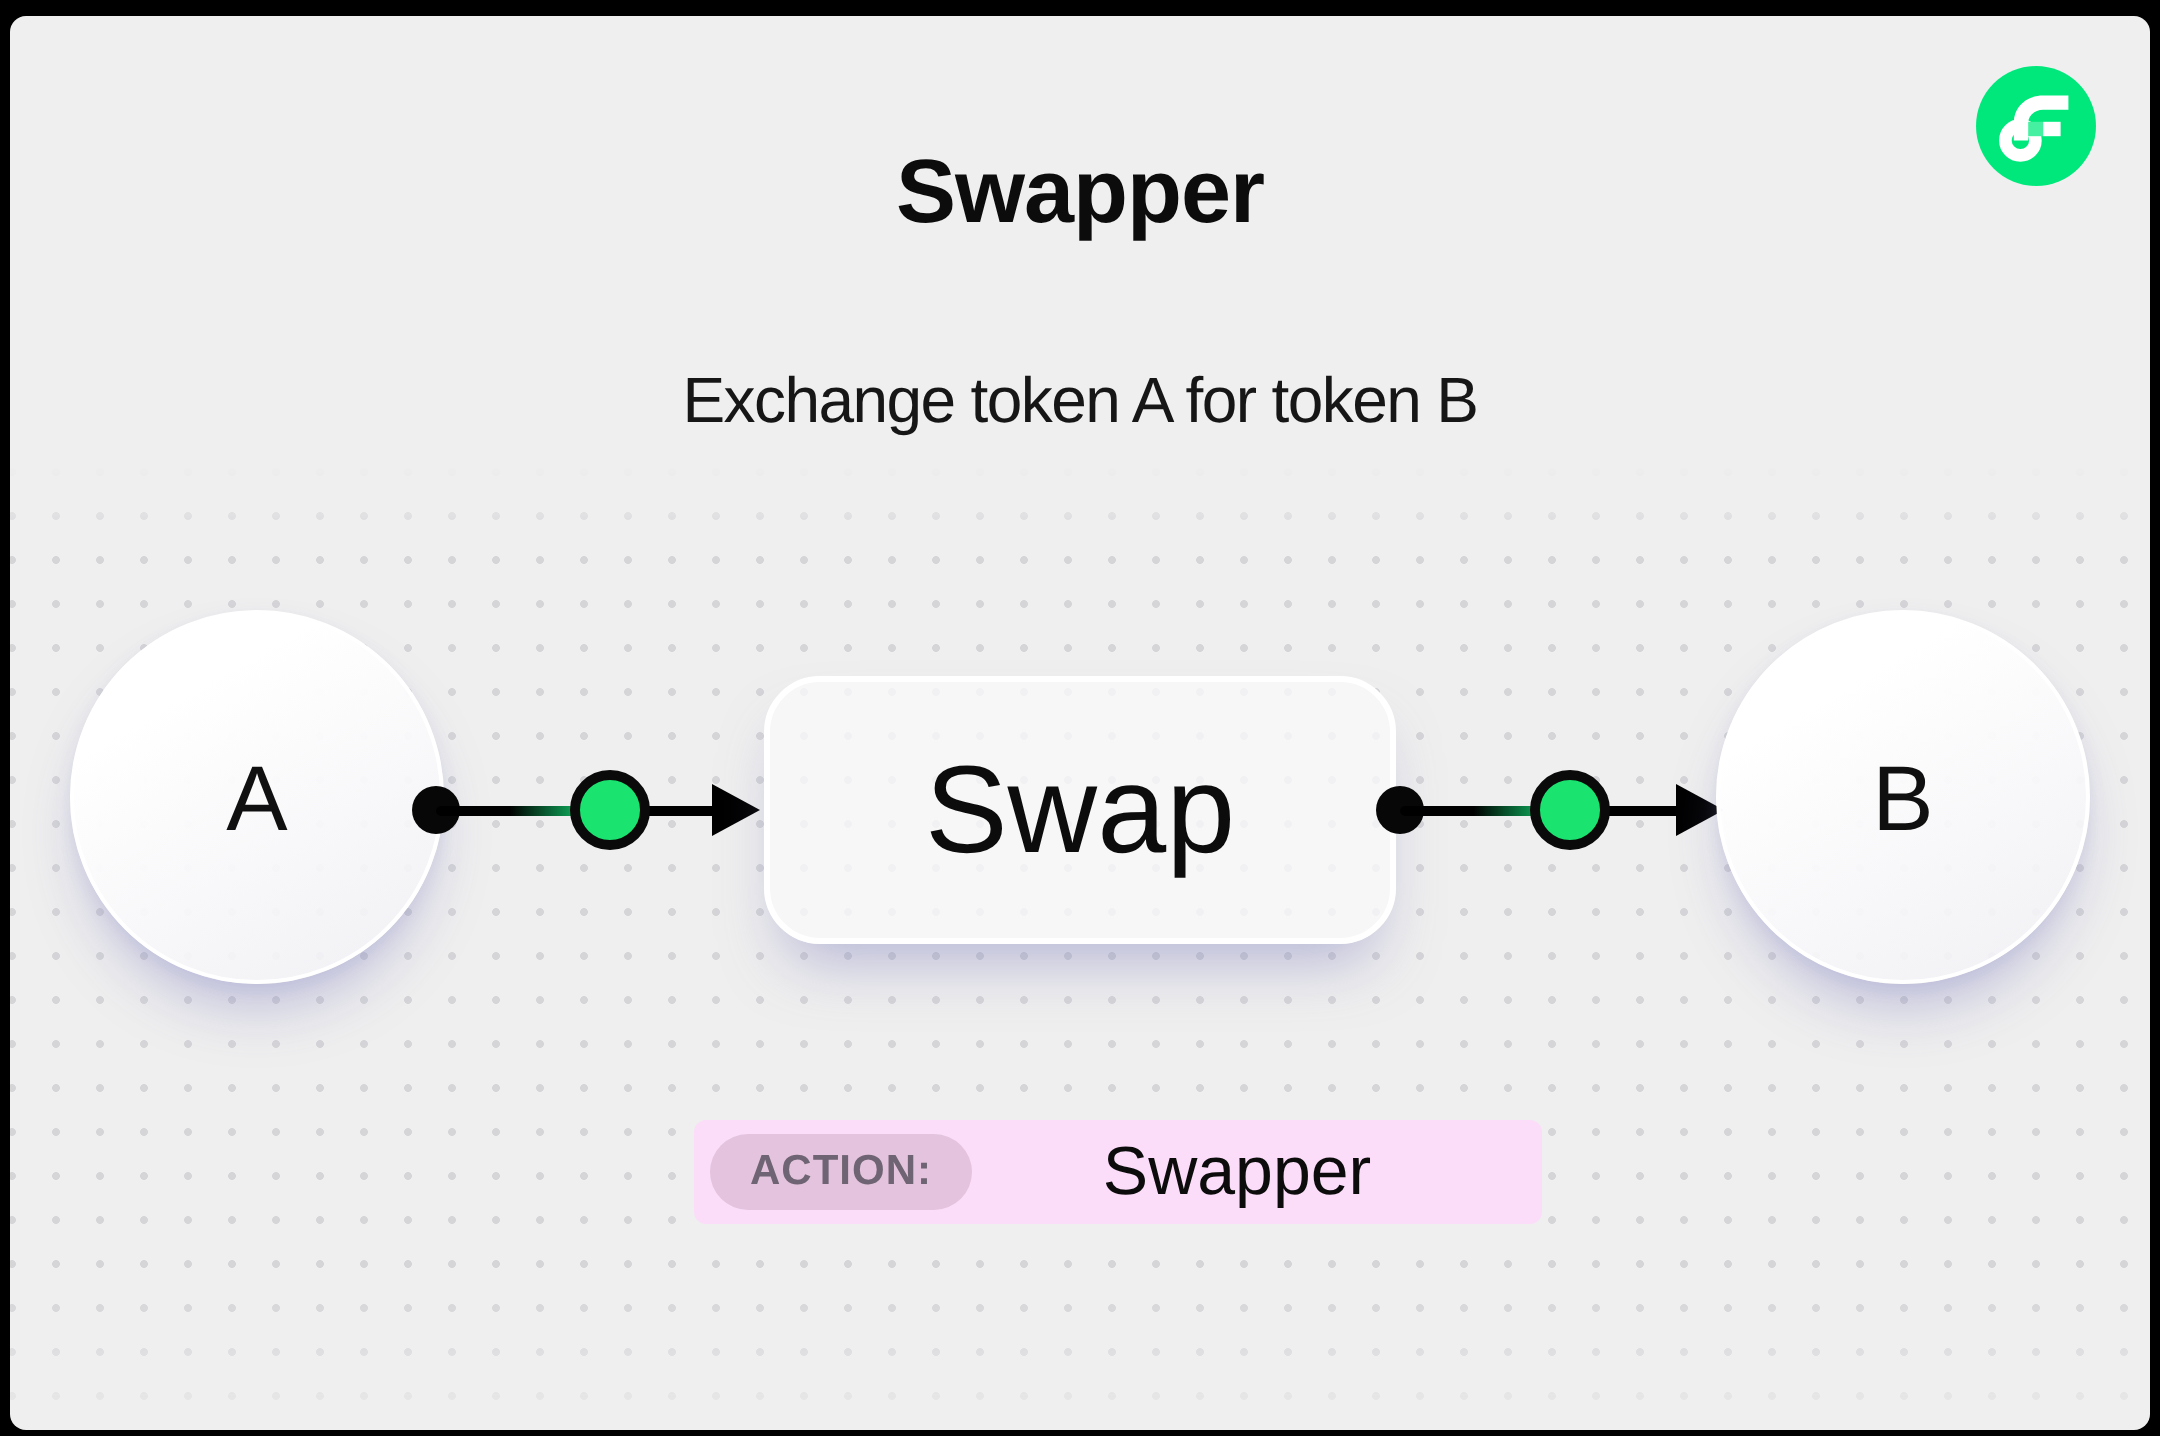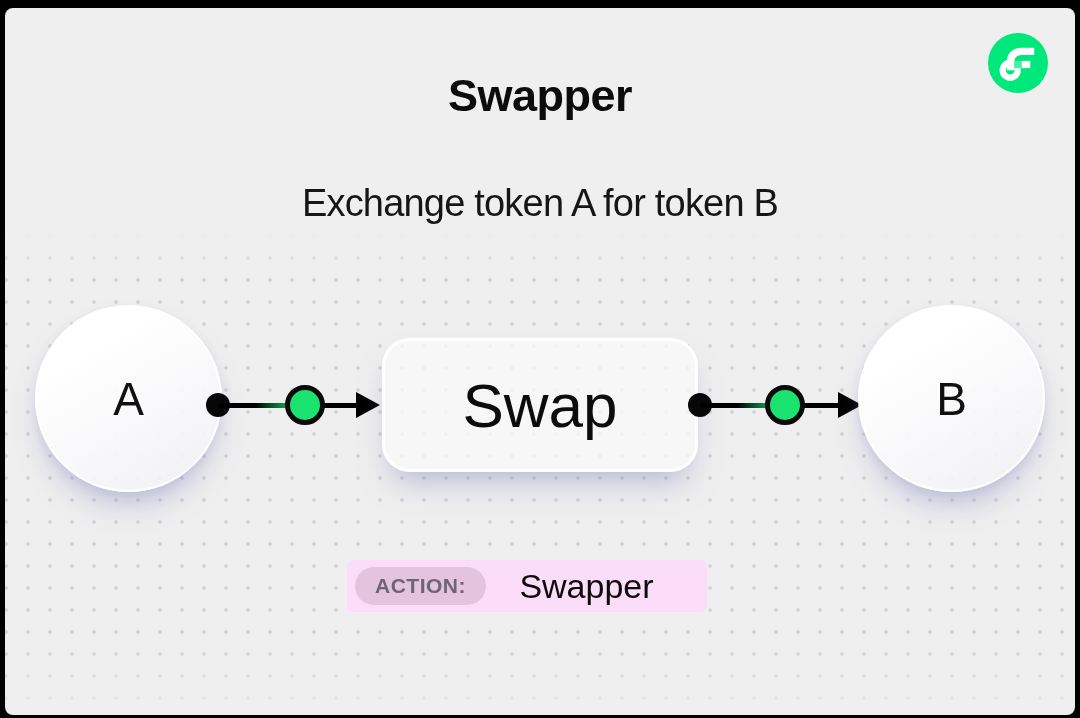--- a/index.html
+++ b/index.html
@@ -30,21 +30,21 @@
   }
   .title{
     position:absolute; left:0; right:0; top:62px;
     text-align:center;
     font-size:45px; font-weight:bold; letter-spacing:-0.5px;
     color:#0c0c0c;
   }
   .subtitle{
     position:absolute; left:0; right:0; top:174px;
     text-align:center;
-    font-size:38px; font-weight:400; letter-spacing:-0.8px;
+    font-size:32px; font-weight:400; letter-spacing:-0.8px;
     color:#161616;
   }
   .logo{
     position:absolute; left:983px; top:25px;
     width:60px; height:60px;
   }
   .logo svg{display:block;width:100%;height:100%;}
   
   .node{
     position:absolute;
@@ -100,21 +100,21 @@
   #a1-port{left:280px; top:377px;}
   #a1-head{left:351px; top:384px;}
   
   #a2-dot{left:683px; top:385px;}
   #a2-line{left:695px; top:395px; width:142px;}
   #a2-port{left:760px; top:377px;}
   #a2-head{left:833px; top:384px;}
   
   .badge{
     position:absolute; left:342px; top:552px;
-    width:360px; height:52px;
+    width:424px; height:52px;
     background:#fbddf9;
     border-radius:6px;
     display:flex; align-items:center;
     box-sizing:border-box;
     padding:0 8px;
   }
   .badge-key{
     background:#e3c3dd;
     border-radius:999px;
     height:38px;

